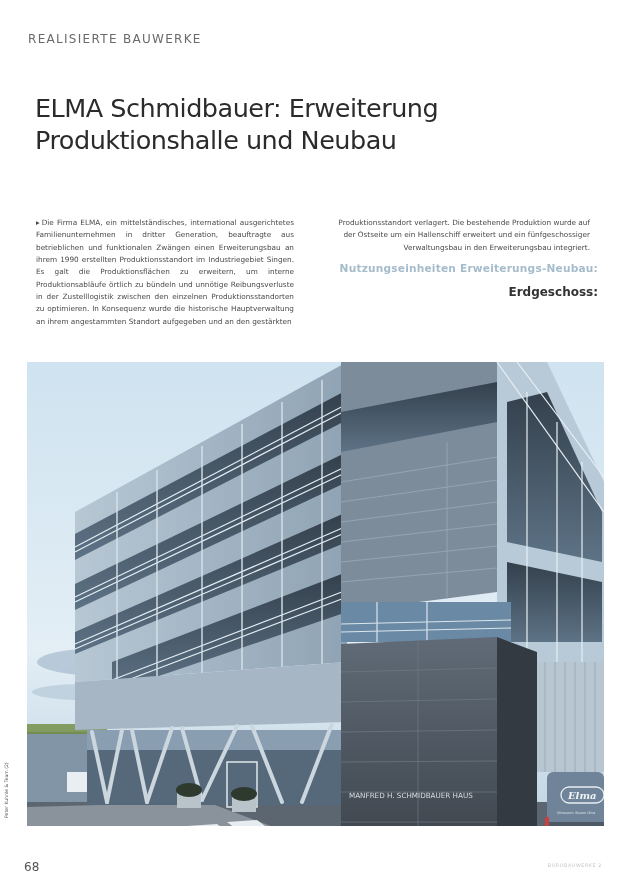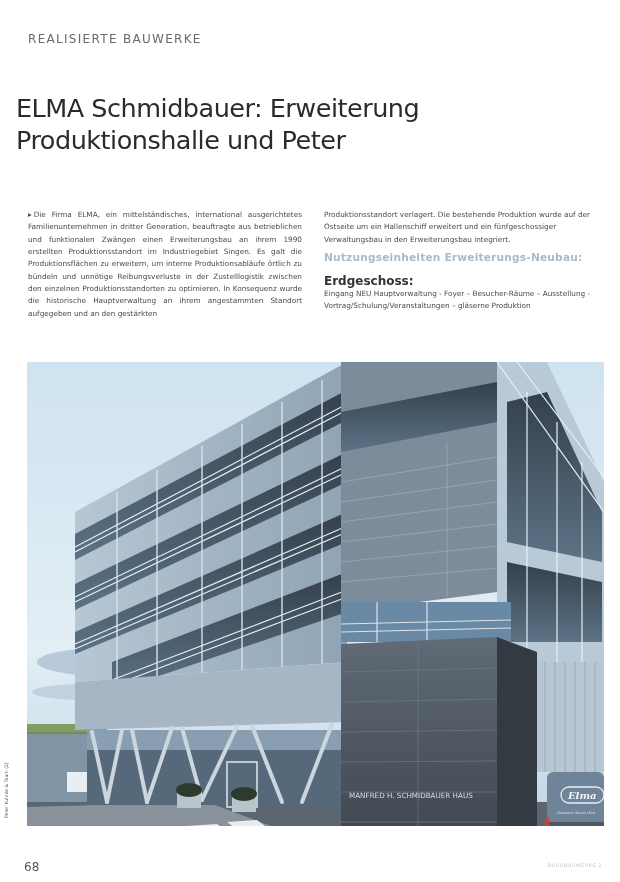--- a/index.html
+++ b/index.html
@@ -4,33 +4,33 @@
   <style>
     * { margin: 0; padding: 0; box-sizing: border-box; }
     html, body { width: 620px; height: 882px; background: #ffffff; overflow: hidden; }
     body { position: relative; font-family: "DejaVu Sans", "Liberation Sans", sans-serif; color: #333; }
 
     .kicker {
       position: absolute; left: 28px; top: 32px;
       font-size: 12px; letter-spacing: 1.3px; color: #6a6a6a;
     }
     .title {
-      position: absolute; left: 16px; top: 92px; width: 560px;
+      position: absolute; left: 35px; top: 92px; width: 560px;
       font-size: 25.5px; line-height: 32px; font-weight: normal; color: #2b2b2b;
       letter-spacing: -0.5px;
     }
     .title span { display: block; white-space: nowrap; }
 
     .col {
       position: absolute; top: 209px; width: 274px;
       font-size: 7.3px; line-height: 12.35px; color: #4a4a4a;
     }
     .col-left { left: 28px; text-align: justify; }
-    .col-right { left: 324px; }
-    .col p { margin: 0; }
+    .col-right { left: 324px; text-align: right; }
+    .col p { margin: 8px; }
     .bullet { color: #4a4a4a; margin-right: 2px; }
 
     .subhead {
       margin-top: 5px;
       font-size: 10.6px; font-weight: bold; color: #a6bccb; letter-spacing: 0.2px;
     }
     .floor-label { margin-top: 12px; font-weight: bold; color: #333; font-size: 12px; }
 
     .photo {
       position: absolute; left: 27px; top: 362px; width: 577px; height: 464px;
@@ -53,34 +53,33 @@
       font-size: 4.8px; letter-spacing: 0.6px; color: #c5c5c5;
     }
   </style>
 </head>
 <body>
 
 <div class="kicker">REALISIERTE BAUWERKE</div>
 
 <h1 class="title">
   <span>ELMA Schmidbauer: Erweiterung</span>
-  <span>Produktionshalle und Peter</span>
+  <span>Produktionshalle und Neubau</span>
 </h1>
 
 <div class="col col-left">
   <p>
     <span class="bullet">▸</span><span>Die Firma ELMA, ein mittelständisches, international ausgerichtetes Familienunternehmen in dritter Generation, beauftragte aus betrieblichen und funktionalen Zwängen einen Erweiterungsbau an ihrem 1990 erstellten Produktionsstandort im Industriegebiet Singen. Es galt die Produktionsflächen zu erweitern, um interne Produktionsabläufe örtlich zu bündeln und unnötige Reibungsverluste in der Zustelllogistik zwischen den einzelnen Produktionsstandorten zu optimieren. In Konsequenz wurde die historische Hauptverwaltung an ihrem angestammten Standort aufgegeben und an den gestärkten</span>
   </p>
 </div>
 
 <div class="col col-right">
   <p>Produktionsstandort verlagert. Die bestehende Produktion wurde auf der Ostseite um ein Hallenschiff erweitert und ein fünfgeschossiger Verwaltungsbau in den Erweiterungsbau integriert.</p>
   <div class="subhead">Nutzungseinheiten Erweiterungs-Neubau:</div>
   <div class="floor-label">Erdgeschoss:</div>
-  <p>Eingang NEU Hauptverwaltung - Foyer – Besucher-Räume – Ausstellung - Vortrag/Schulung/Veranstaltungen – gläserne Produktion</p>
 </div>
 
 <div class="photo">
   <svg width="577" height="480" viewBox="0 0 577 480" xmlns="http://www.w3.org/2000/svg">
     <defs>
       <linearGradient id="sky" x1="0" y1="0" x2="0" y2="1">
         <stop offset="0" stop-color="#cfe3f0"></stop>
         <stop offset="0.6" stop-color="#e3eef5"></stop>
         <stop offset="1" stop-color="#bcd2e2"></stop>
       </linearGradient>

